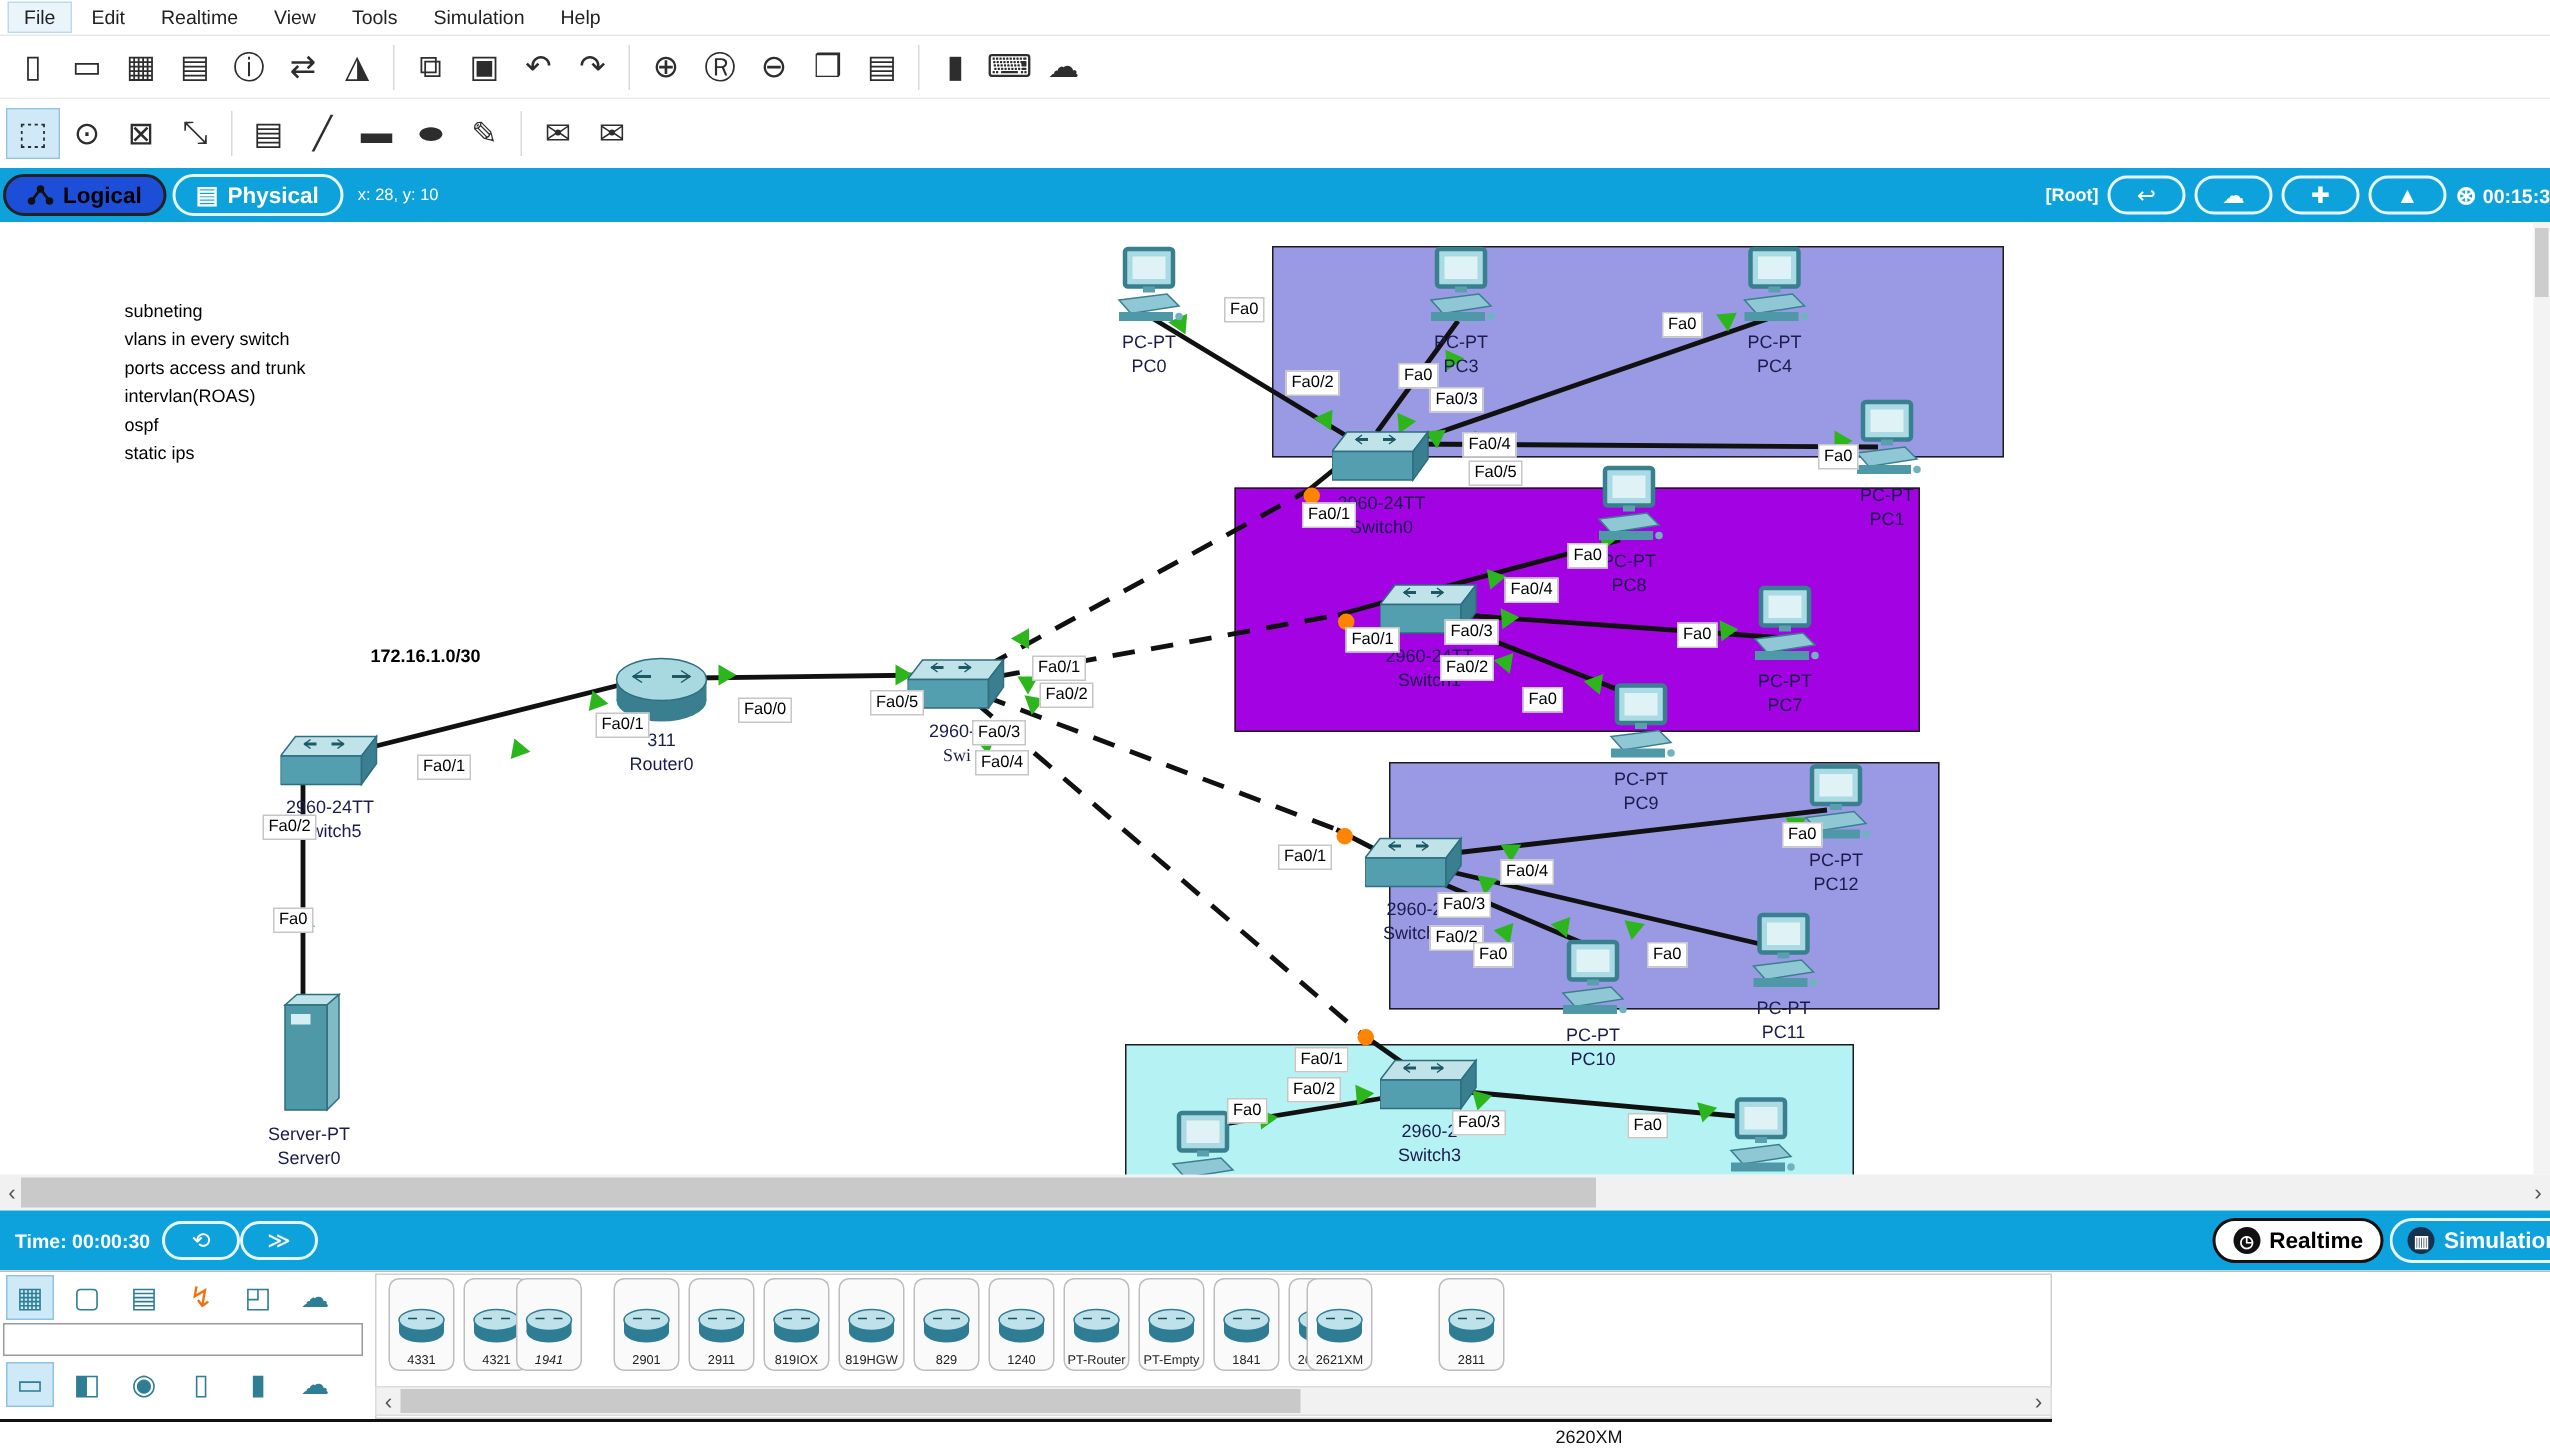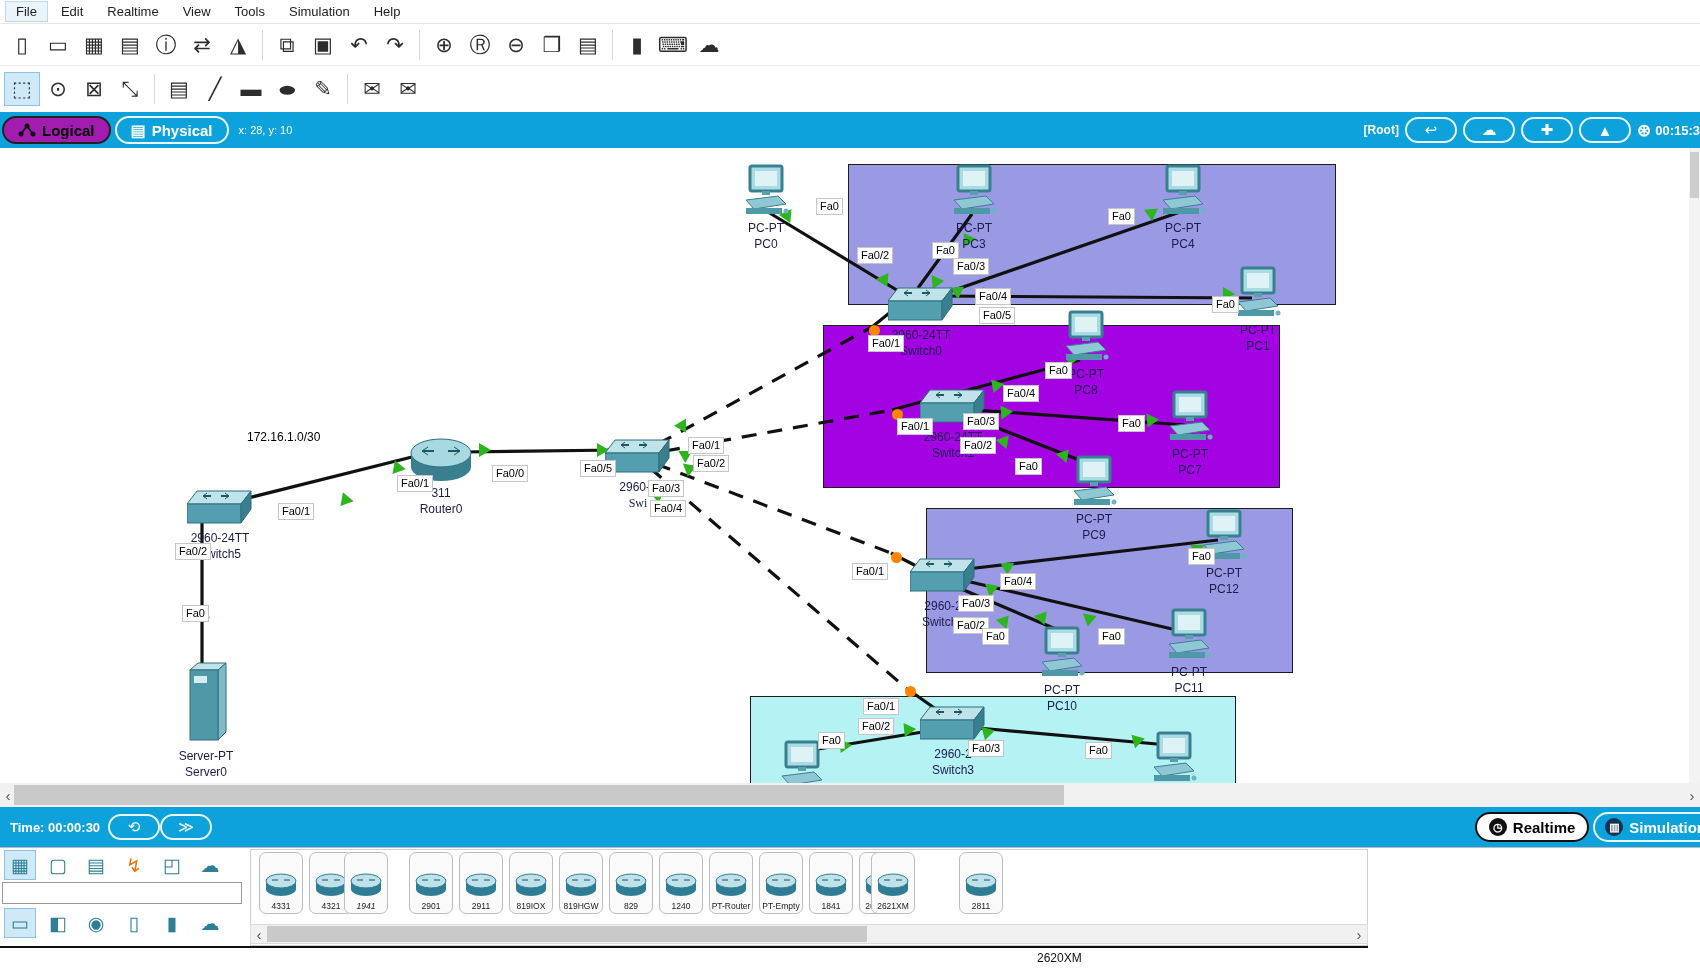--- a/index.html
+++ b/index.html
@@ -18,21 +18,21 @@
   .tbtn { width:34px; height:32px; display:flex; align-items:center; justify-content:center;
     font-size:21px; color:#2d2d2d; margin:0 1px; }
   .tbtn.sel { background:#cfe9f8; outline:1px solid #8fc3e2; }
   .tsep { width:1px; height:30px; background:#d9d9d9; margin:0 6px; }
   .glyph-ellipse { display:inline-block; transform:scaleX(1.7); }
   
   #wsbar { position:absolute; left:0; top:112px; width:1700px; height:36px; background:#0da2dc;
     display:flex; align-items:center; color:#fff; overflow:hidden; }
   .tab-pill { height:28px; border-radius:16px; display:flex; align-items:center; gap:6px;
     padding:0 14px; font-size:15px; font-weight:bold; }
-  #tab-logical { background:#a21caf; color:#000; border:2px solid #222; margin-left:2px; }
+  #tab-logical { background:#1d4ed8; color:#000; border:2px solid #222; margin-left:2px; }
   #tab-physical { border:2px solid #e8f6fd; color:#fff; margin-left:4px; }
   .ws-coords { font-size:11px; margin-left:10px; }
   #wsbar-right { margin-left:auto; display:flex; align-items:center; gap:6px; padding-right:0; }
   .oval-btn { min-width:52px; height:26px; border:2px solid #e8f6fd; border-radius:14px;
     display:flex; align-items:center; justify-content:center; color:#fff; font-size:15px; padding:0 10px; }
   .root-label { font-size:12px; font-weight:bold; }
   .ws-clock { font-size:13px; font-weight:bold; display:flex; align-items:center; gap:4px; }
   
   #canvas { position:absolute; left:0; top:148px; width:1700px; height:635px; background:#fff;
     overflow:hidden; }
@@ -237,21 +237,29 @@
         </span>
       </span>
     <span class="ws-clock">
       <span style="font-size:17px;">⊛</span>
       <span>00:15:3</span>
     </span>
   </div>
 </div>
 
 <div id="canvas">
-  <div class="net-label" id="netlabel" style="left: 247px; top: 282px;">172.16.1.0/30</div>
+  <div class="note-block" id="notes" style="left: 83px; top: 50px;">
+      <div>subneting</div>
+      <div>vlans in every switch</div>
+      <div>ports access and trunk</div>
+      <div>intervlan(ROAS)</div>
+      <div>ospf</div>
+      <div>static ips</div>
+    </div>
+  <div class="net-label" id="netlabel" style="left: 247px; top: 282px; font-weight: bold;">172.16.1.0/30</div>
   <svg id="linksvg" width="1700" height="635">
       <line x1="768" y1="64" x2="900" y2="144" stroke="#111" stroke-width="3.2"></line>
       <line x1="972" y1="66" x2="918" y2="140" stroke="#111" stroke-width="3.2"></line>
       <line x1="1180" y1="64" x2="940" y2="147" stroke="#111" stroke-width="3.2"></line>
       <line x1="1252" y1="150" x2="938" y2="148" stroke="#111" stroke-width="3.2"></line>
       <line x1="1080" y1="212" x2="960" y2="244" stroke="#111" stroke-width="3.2"></line>
       <line x1="975" y1="262" x2="1185" y2="277" stroke="#111" stroke-width="3.2"></line>
       <line x1="962" y1="266" x2="1092" y2="317" stroke="#111" stroke-width="3.2"></line>
       <line x1="240" y1="352" x2="420" y2="307" stroke="#111" stroke-width="3.2"></line>
       <line x1="462" y1="304" x2="618" y2="302" stroke="#111" stroke-width="3.2"></line>

